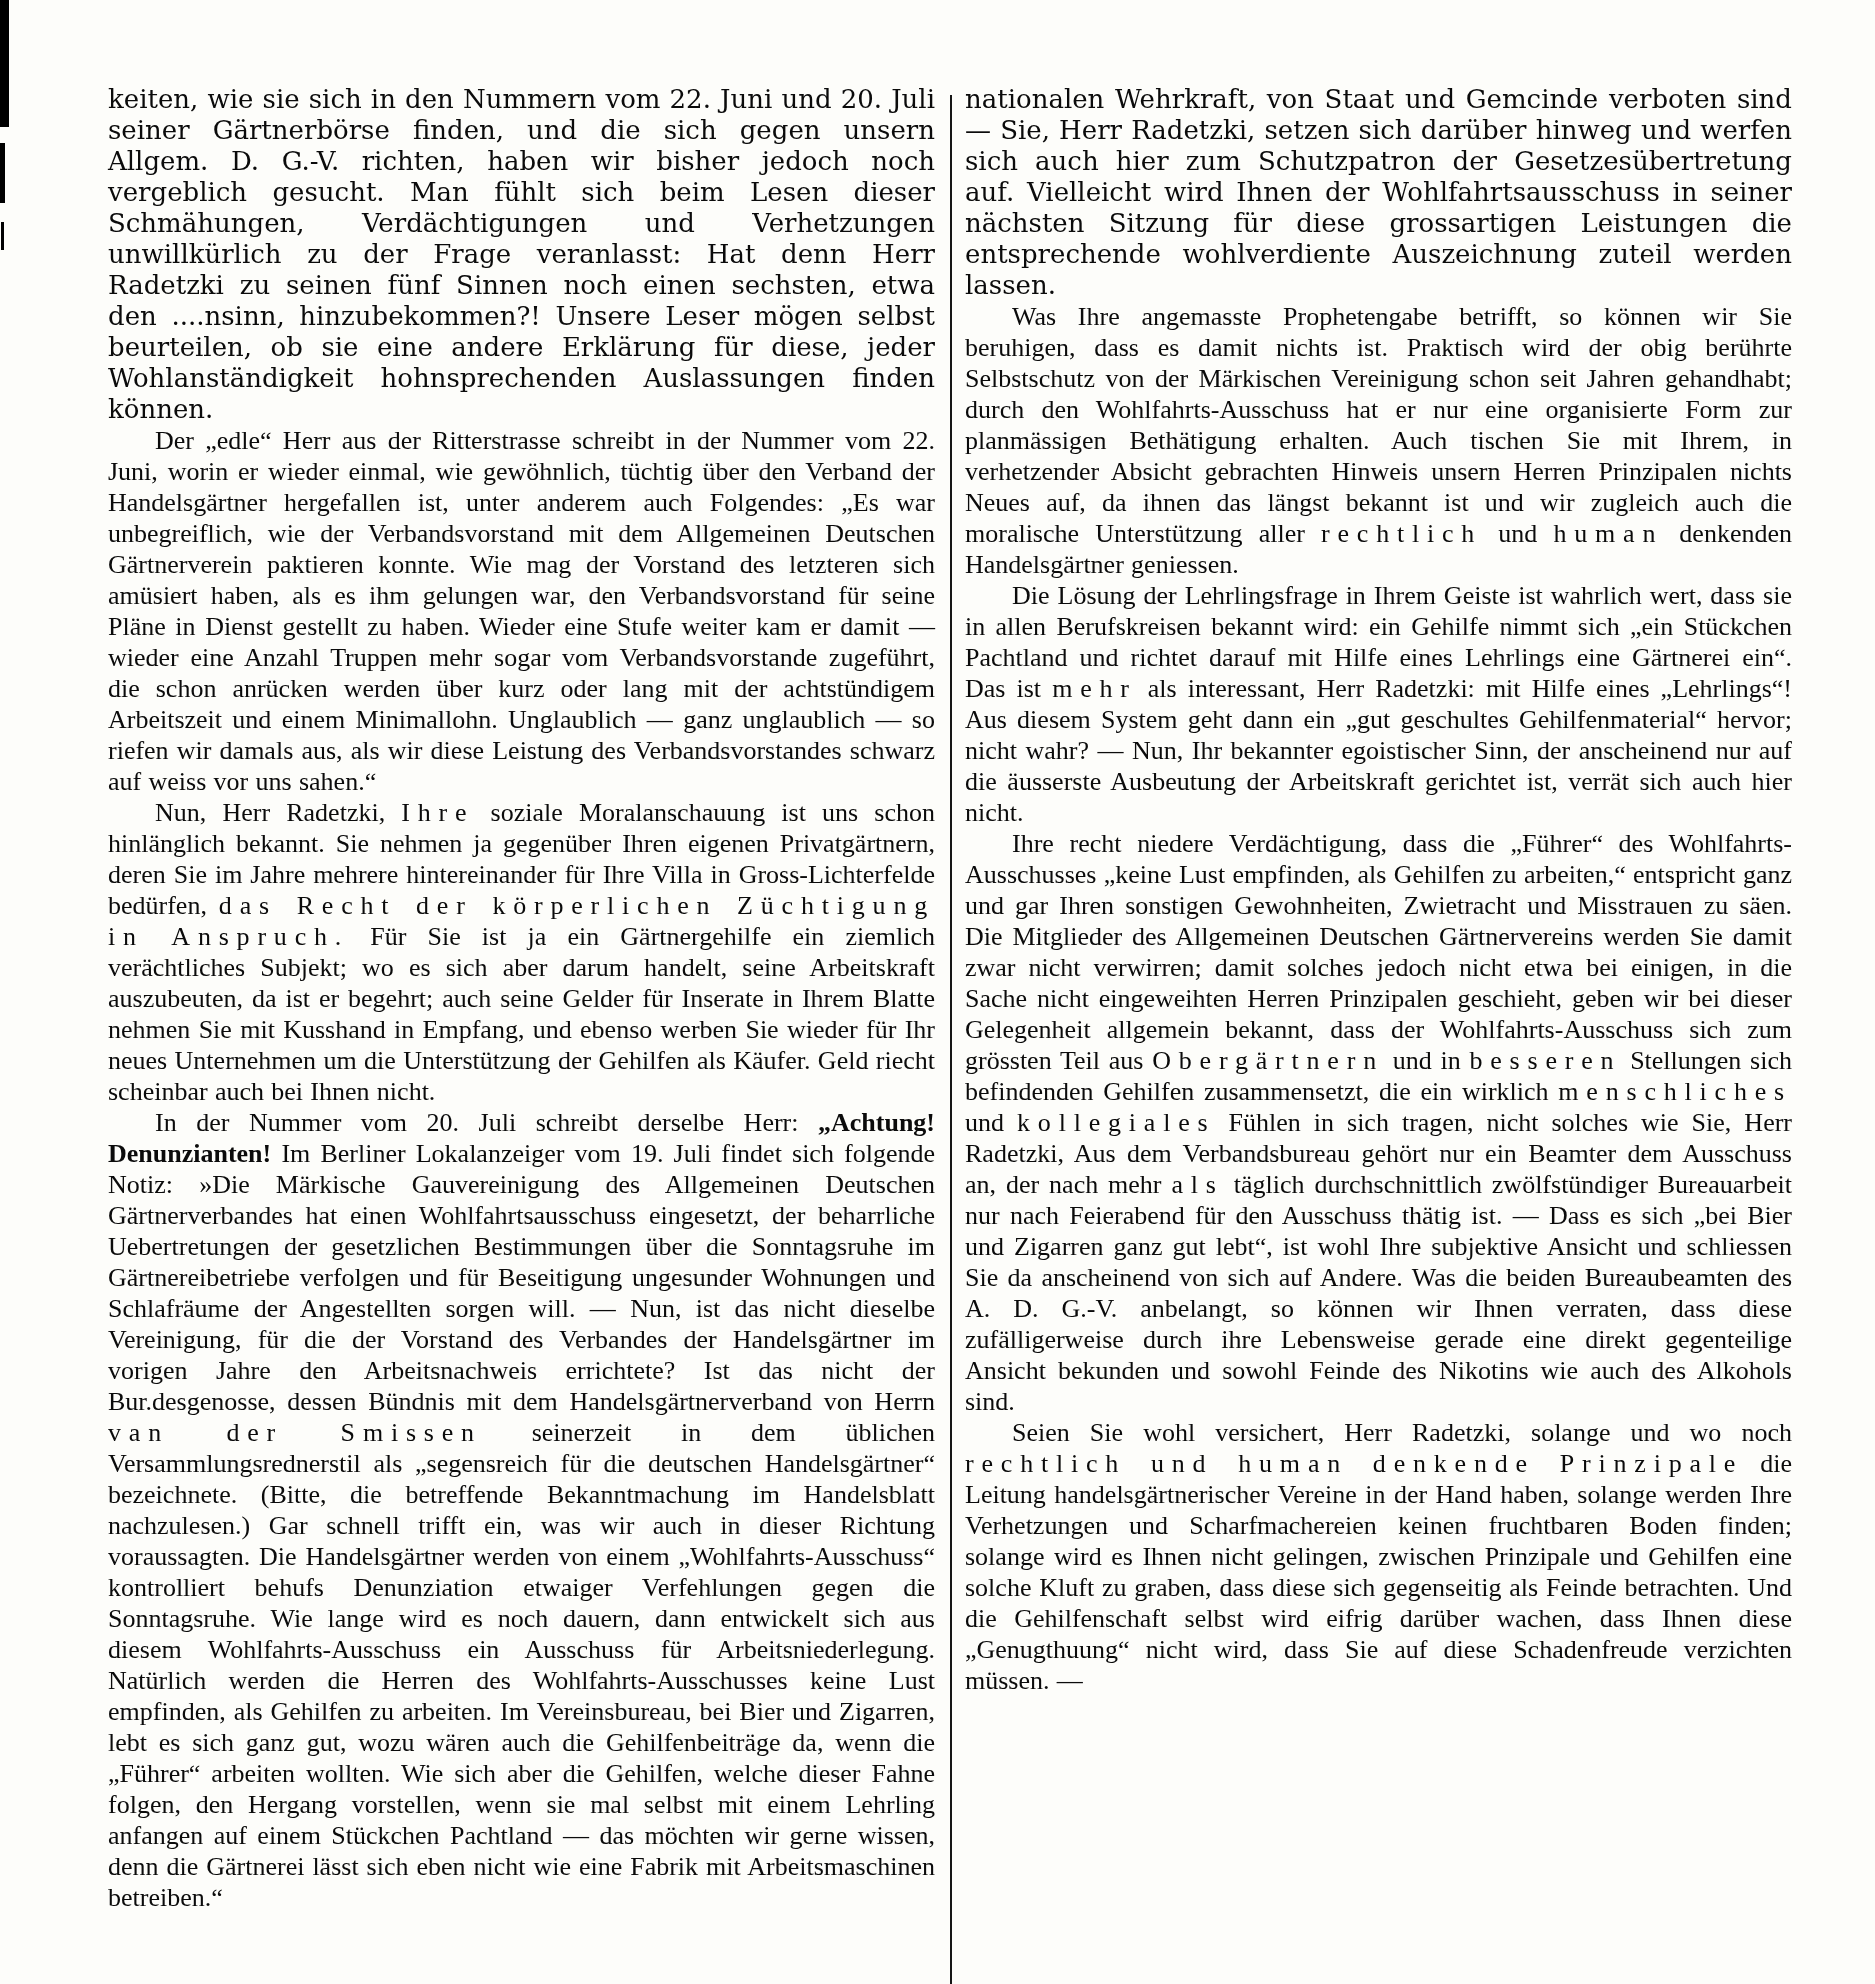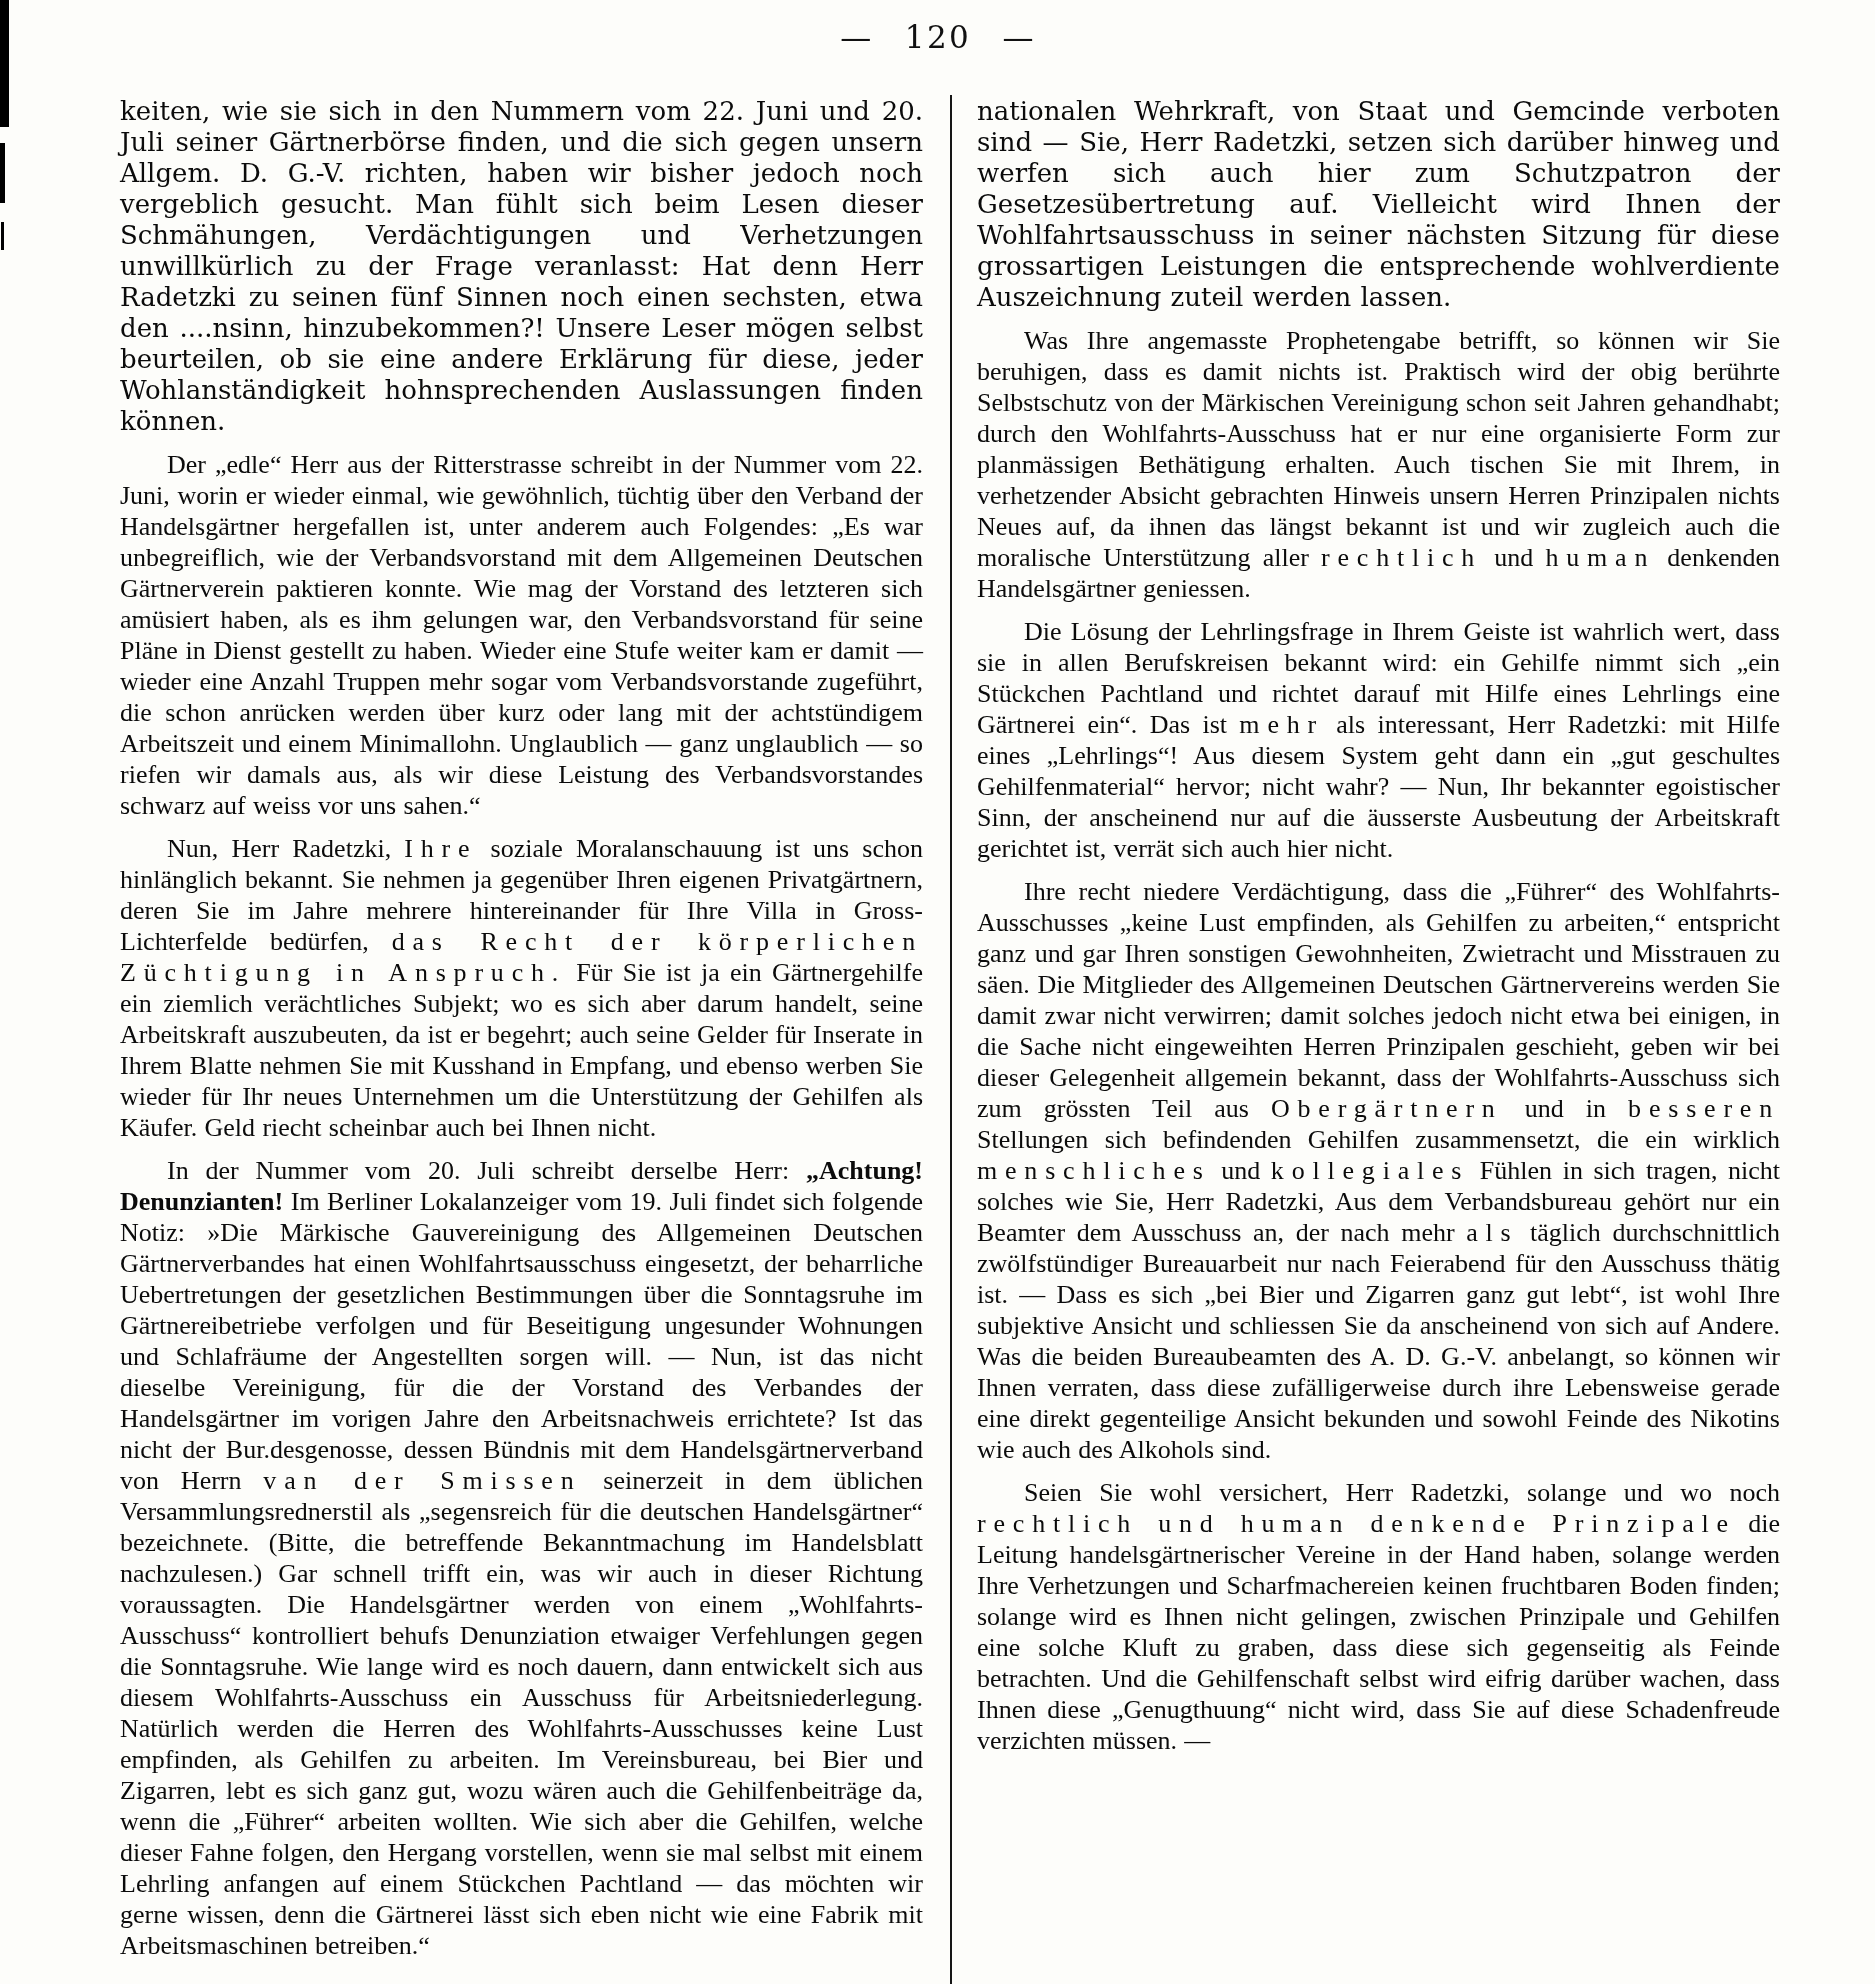--- a/index.html
+++ b/index.html
@@ -19,39 +19,38 @@
   .columns {
     position:absolute; left:108px; top:84px; width:1685px;
     display:flex; gap:30px;
   }
   .col {
     width:827px;
     text-align:justify;
     font-size:26px; line-height:31px;
     word-spacing:0.8px;
   }
-  .para { margin:12px; }
+  .para { margin:0; }
   .para.indent { text-indent:47px;font-family:Liberation Serif, serif; }
   .spaced { letter-spacing:0.30em; }
   .bold { font-weight:bold; }
   .divider {
     position:absolute; left:950px; top:95px;
     width:2px; height:2366px; background:#161616;
   }
   .speck { position:absolute; background:#000; }
   .s1 { left:0; top:0;   width:8.7px; height:127px; }
   .s2 { left:0; top:143px; width:4.8px; height:60px; }
   .s3 { left:0.8px; top:222px; width:3.2px; height:28px; }
 </style>
 </head>
 <body>
 
 <div class="page">
 
-  <div class="pageno">— 120 —</div>
 
   <div class="speck s1"></div>
   <div class="speck s2"></div>
   <div class="speck s3"></div>
 
   <div class="columns">
     <div class="col">
         <p class="para "><span class="plain">keiten, wie sie sich in den Nummern vom 22. Juni und 20. Juli seiner Gärtnerbörse finden, und die sich gegen unsern Allgem. D. G.-V. richten, haben wir bisher jedoch noch vergeblich gesucht. Man fühlt sich beim Lesen dieser Schmähungen, Verdächtigungen und Verhetzungen unwillkürlich zu der Frage veranlasst: Hat denn Herr Radetzki zu seinen fünf Sinnen noch einen sechsten, etwa den ....nsinn, hinzubekommen?! Unsere Leser mögen selbst beurteilen, ob sie eine andere Erklärung für diese, jeder Wohlanständigkeit hohnsprechenden Auslassungen finden können.</span></p>
         <p class="para indent"><span class="plain">Der „edle“ Herr aus der Ritterstrasse schreibt in der Nummer vom 22. Juni, worin er wieder einmal, wie gewöhnlich, tüchtig über den Verband der Handelsgärtner hergefallen ist, unter anderem auch Folgendes: „Es war unbegreiflich, wie der Verbandsvorstand mit dem Allgemeinen Deutschen Gärtnerverein paktieren konnte. Wie mag der Vorstand des letzteren sich amüsiert haben, als es ihm gelungen war, den Verbandsvorstand für seine Pläne in Dienst gestellt zu haben. Wieder eine Stufe weiter kam er damit — wieder eine Anzahl Truppen mehr sogar vom Verbandsvorstande zugeführt, die schon anrücken werden über kurz oder lang mit der achtstündigem Arbeitszeit und einem Minimallohn. Unglaublich — ganz unglaublich — so riefen wir damals aus, als wir diese Leistung des Verbandsvorstandes schwarz auf weiss vor uns sahen.“</span></p>
         <p class="para indent"><span class="plain">Nun, Herr Radetzki, </span><span class="spaced">Ihre</span><span class="plain"> soziale Moralanschauung ist uns schon hinlänglich bekannt. Sie nehmen ja gegenüber Ihren eigenen Privatgärtnern, deren Sie im Jahre mehrere hintereinander für Ihre Villa in Gross-Lichterfelde bedürfen, </span><span class="spaced">das Recht der körperlichen Züchtigung in Anspruch.</span><span class="plain"> Für Sie ist ja ein Gärtnergehilfe ein ziemlich verächtliches Subjekt; wo es sich aber darum handelt, seine Arbeitskraft auszubeuten, da ist er begehrt; auch seine Gelder für Inserate in Ihrem Blatte nehmen Sie mit Kusshand in Empfang, und ebenso werben Sie wieder für Ihr neues Unternehmen um die Unterstützung der Gehilfen als Käufer. Geld riecht scheinbar auch bei Ihnen nicht.</span></p>

